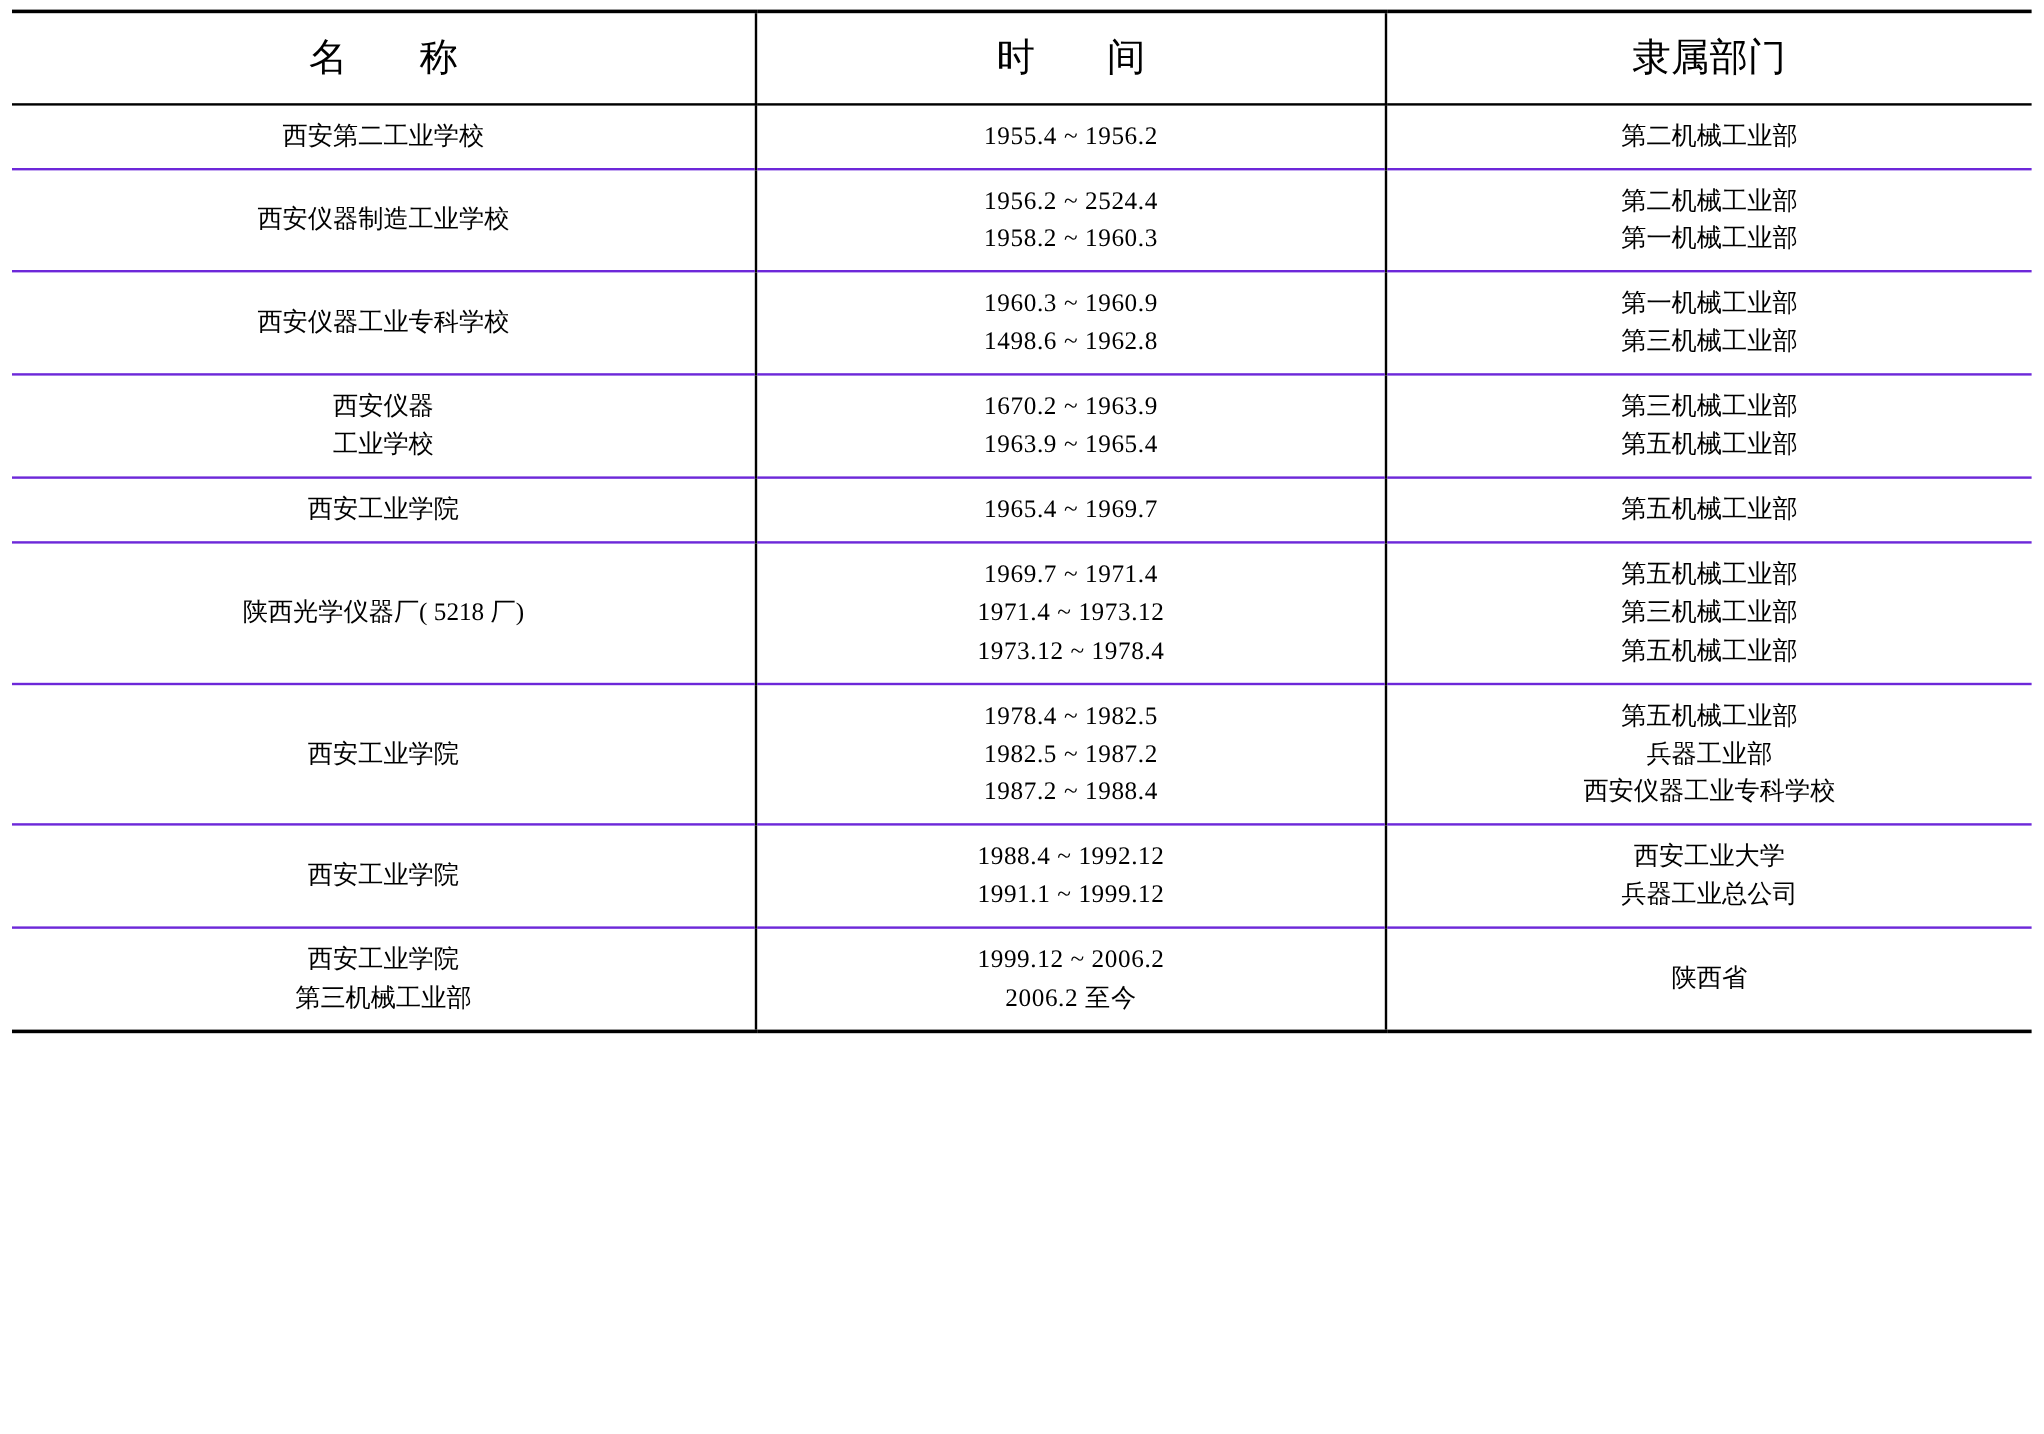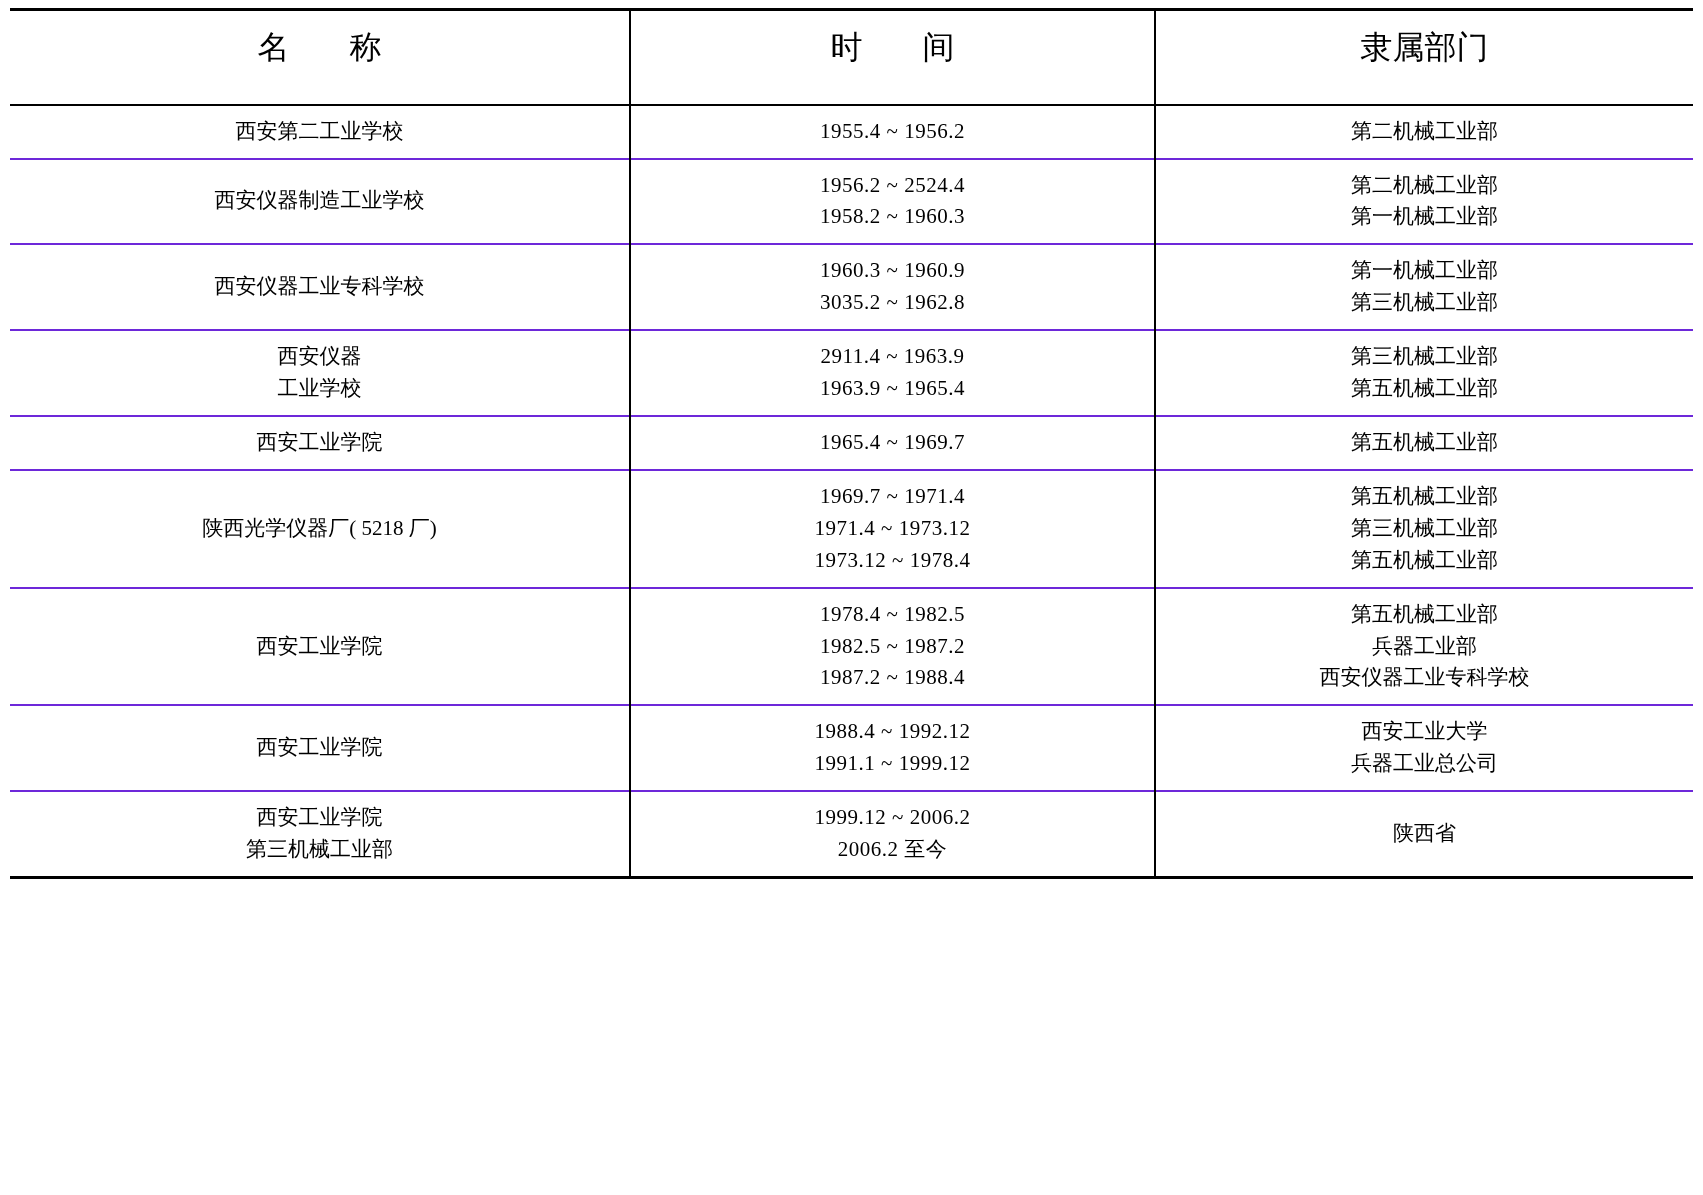--- a/index.html
+++ b/index.html
@@ -43,21 +43,21 @@
     padding: 10px 4px;
   }
   
   table.history td.sep-right {
     border-right: 2px solid #000;
   }
   table.history tr.header td {
     border-top: 3px solid #000;
     border-bottom: 2px solid #000;
     font-size: 32px;
-    padding: 12px 4px 32px 4px;
+    padding: 12px 4px 14px 4px;
   }
   table.history tr.header td.sep-right {
     border-right: 2px solid #000;
   }
   table.history tr.last td {
     border-bottom: 3px solid #000;
   }
   .stack > div {
     white-space: nowrap;
   }
@@ -128,41 +128,41 @@
 
       <tr>
         <td class="sep-right">
           <div class="stack">
               <div>西安仪器工业专科学校</div>
             </div>
         </td>
         <td class="sep-right num">
           <div class="stack">
             <div>1960.3 ~ 1960.9</div>
-            <div>3035.2 ~ 1962.8</div>
+            <div>1498.6 ~ 1962.8</div>
           </div>
         </td>
         <td>
           <div class="stack">
             <div>第一机械工业部</div>
             <div>第三机械工业部</div>
           </div>
         </td>
       </tr>
 
       <tr>
         <td class="sep-right">
           <div class="stack">
             <div>西安仪器</div>
             <div>工业学校</div>
           </div>
         </td>
         <td class="sep-right num">
           <div class="stack">
-            <div>2911.4 ~ 1963.9</div>
+            <div>1670.2 ~ 1963.9</div>
             <div>1963.9 ~ 1965.4</div>
           </div>
         </td>
         <td>
           <div class="stack">
             <div>第三机械工业部</div>
             <div>第五机械工业部</div>
           </div>
         </td>
       </tr>

